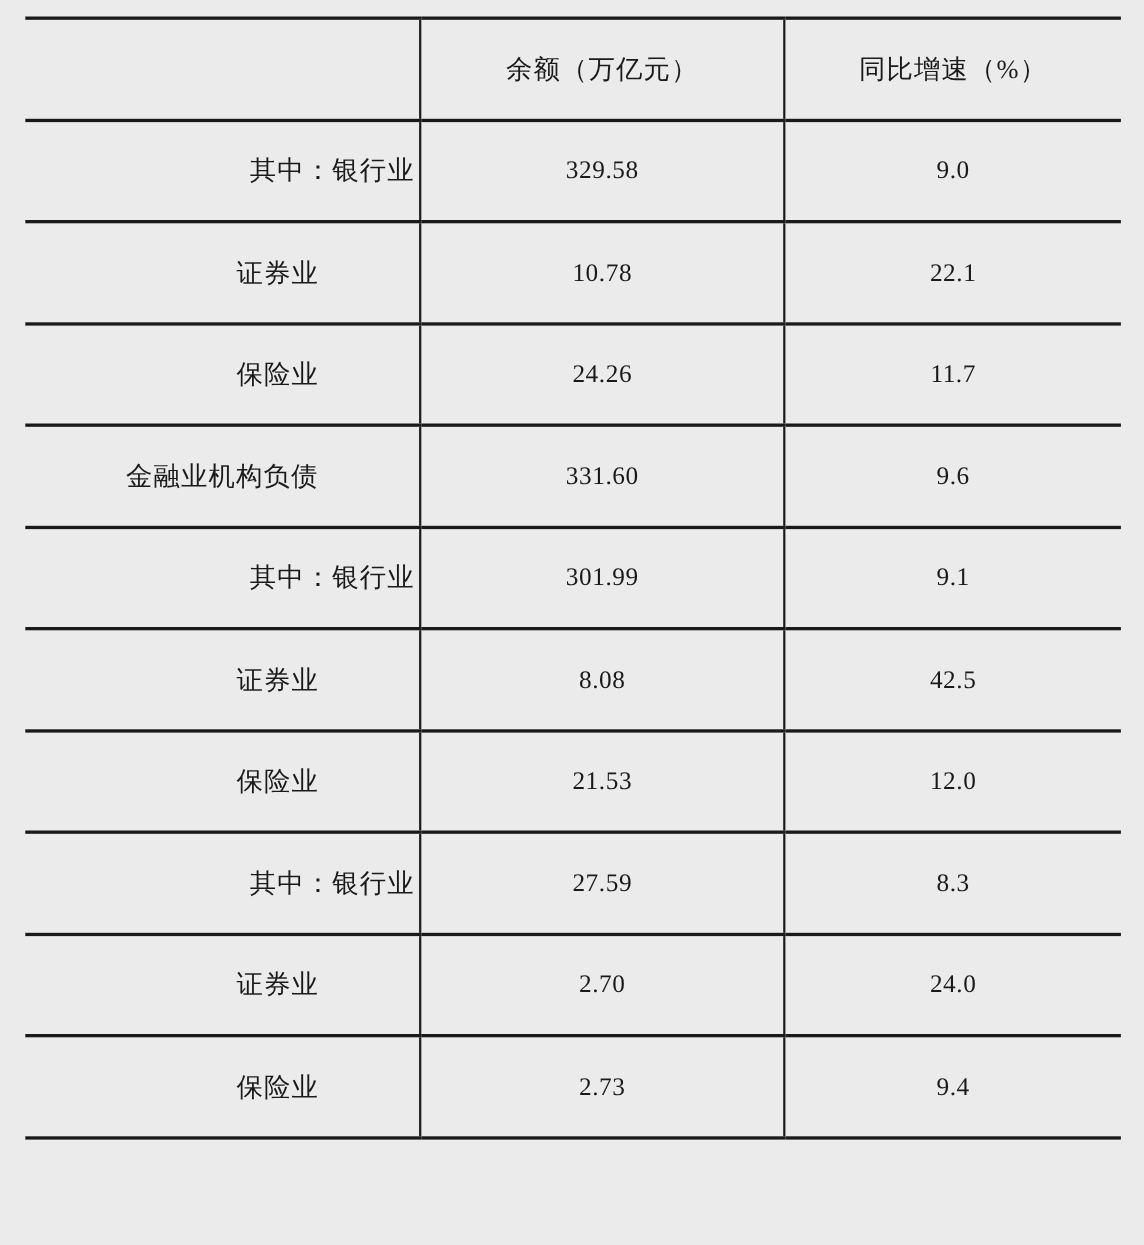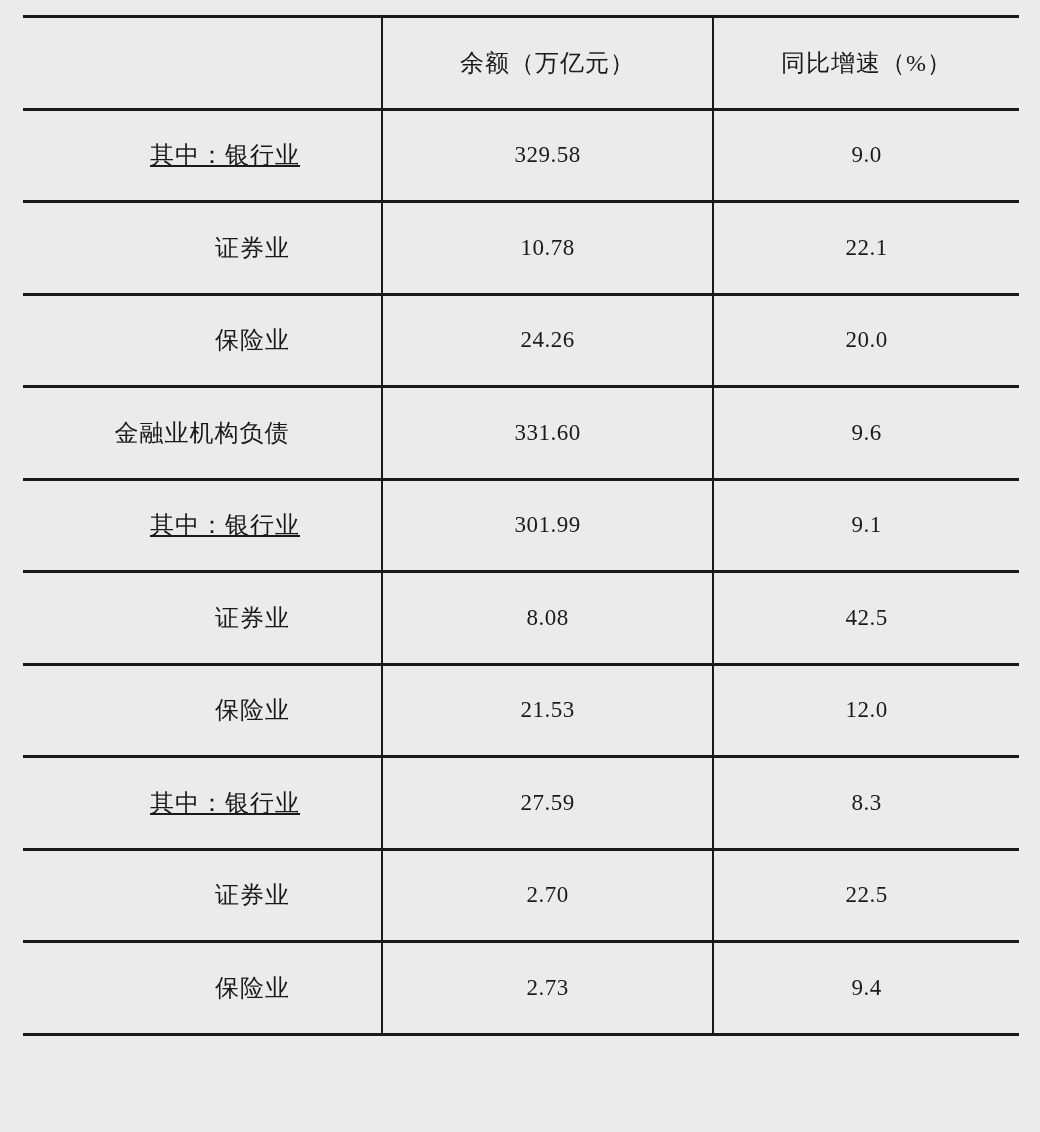--- a/index.html
+++ b/index.html
@@ -45,23 +45,22 @@
   .fin-table th + th,
   .fin-table td + td {
     border-left: 2px solid #1a1a1a;
   }
   .fin-table td.num {
     font-size: 23px;
     letter-spacing: 0.5px;
   }
   
   .fin-table td.lvl1 {
-    text-align: left;
+    text-align: right;
     padding-left: 127px;
-    text-decoration: underline;
   }
   .fin-table td.lvl2 {
     text-align: left;
     padding-left: 192px;
   }
 </style>
 </head>
 <body>
 
 <div class="table-wrap">
@@ -85,21 +84,21 @@
         <td class="num">9.0</td>
       </tr>
       <tr>
         <td class="lvl2">证券业</td>
         <td class="num">10.78</td>
         <td class="num">22.1</td>
       </tr>
       <tr>
         <td class="lvl2">保险业</td>
         <td class="num">24.26</td>
-        <td class="num">20.0</td>
+        <td class="num">11.7</td>
       </tr>
       <tr>
         <td class="lvl0">金融业机构负债</td>
         <td class="num">331.60</td>
         <td class="num">9.6</td>
       </tr>
       <tr>
         <td class="lvl1">其中：银行业</td>
         <td class="num">301.99</td>
         <td class="num">9.1</td>
@@ -115,21 +114,21 @@
         <td class="num">12.0</td>
       </tr>
       <tr>
         <td class="lvl1">其中：银行业</td>
         <td class="num">27.59</td>
         <td class="num">8.3</td>
       </tr>
       <tr>
         <td class="lvl2">证券业</td>
         <td class="num">2.70</td>
-        <td class="num">22.5</td>
+        <td class="num">24.0</td>
       </tr>
       <tr>
         <td class="lvl2">保险业</td>
         <td class="num">2.73</td>
         <td class="num">9.4</td>
       </tr>
     </tbody>
   </table>
 </div>
 

